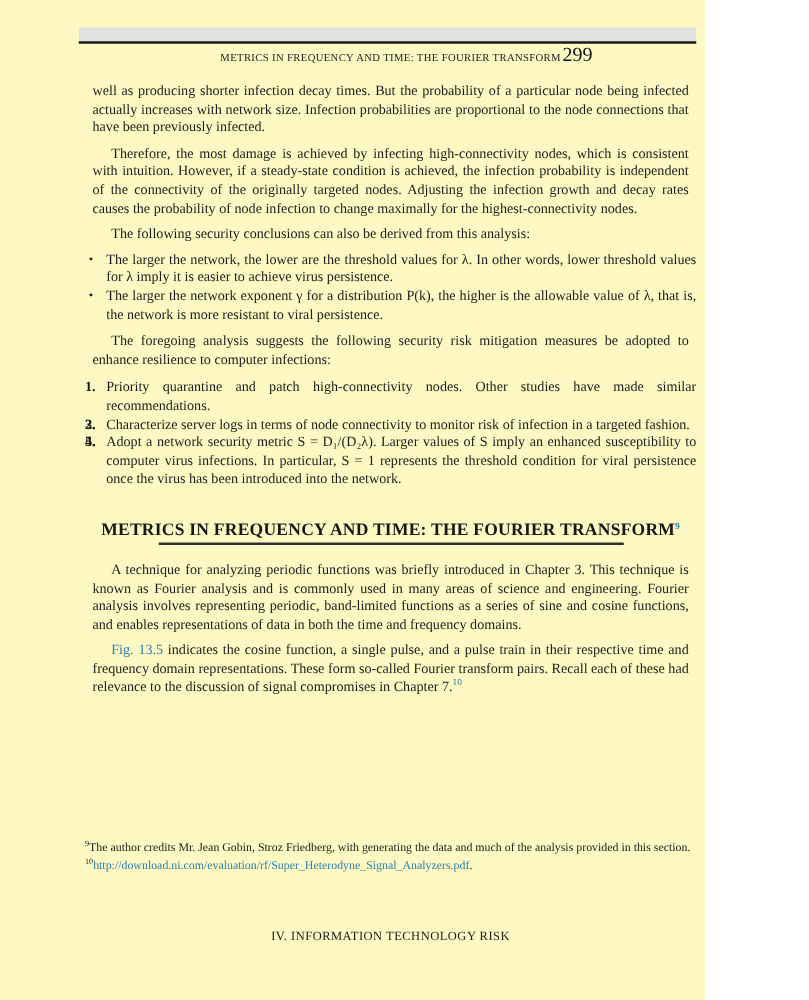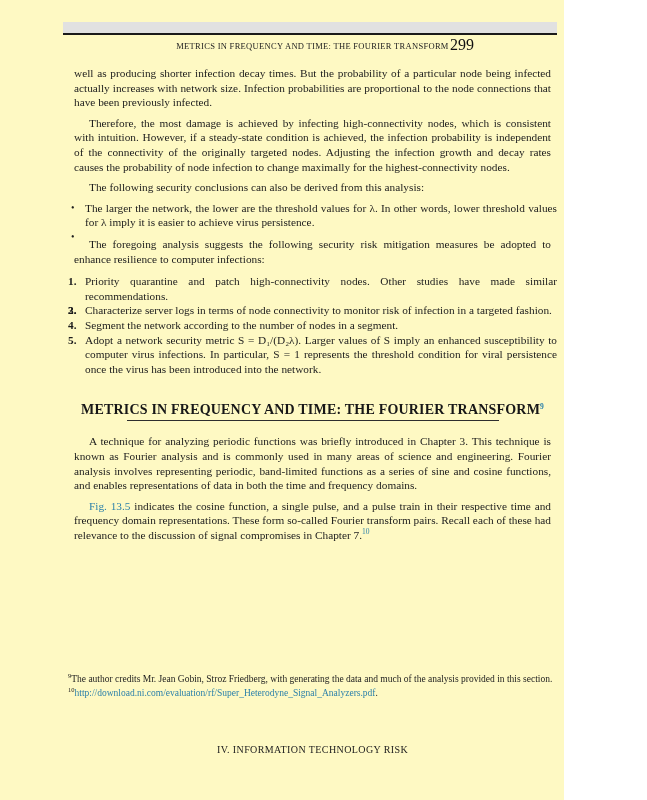--- a/index.html
+++ b/index.html
@@ -131,40 +131,40 @@
     <p class="indent">Therefore, the most damage is achieved by infecting high-connectivity nodes, which is consistent with intuition. However, if a steady-state condition is achieved, the infection probability is independent of the connectivity of the originally targeted nodes. Adjusting the infection growth and decay rates causes the probability of node infection to change maximally for the highest-connectivity nodes.</p>
     <p class="indent">The following security conclusions can also be derived from this analysis:</p>
 
     <ul class="bullets">
       <li>
         <span class="marker">•</span>
         <span>The larger the network, the lower are the threshold values for λ. In other words, lower threshold values for λ imply it is easier to achieve virus persistence.</span>
       </li>
       <li>
         <span class="marker">•</span>
+        <span>The larger the network exponent γ for a distribution P(k), the higher is the allowable value of λ, that is, the network is more resistant to viral persistence.</span>
       </li>
     </ul>
 
     <p class="indent">The foregoing analysis suggests the following security risk mitigation measures be adopted to enhance resilience to computer infections:</p>
 
     <ol class="numbered">
       <li>
         <span class="num">1.</span>
         <span>Priority quarantine and patch high-connectivity nodes. Other studies have made similar recommendations.</span>
       </li>
       <li>
         <span class="num">2.</span>
       </li>
       <li>
         <span class="num">3.</span>
         <span>Characterize server logs in terms of node connectivity to monitor risk of infection in a targeted fashion.</span>
       </li>
       <li>
         <span class="num">4.</span>
-        <span>Segment the network according to the number of nodes in a segment.</span>
       </li>
       <li>
         <span class="num">5.</span>
         <span>Adopt a network security metric S = D₁/(D₂λ). Larger values of S imply an enhanced susceptibility to computer virus infections. In particular, S = 1 represents the threshold condition for viral persistence once the virus has been introduced into the network.</span>
       </li>
     </ol>
 
     <div class="heading-block">
       <h2 class="section-heading"><span>METRICS IN FREQUENCY AND TIME: THE FOURIER TRANSFORM</span><sup class="ref link">9</sup></h2>
       <div class="heading-rule"></div>

